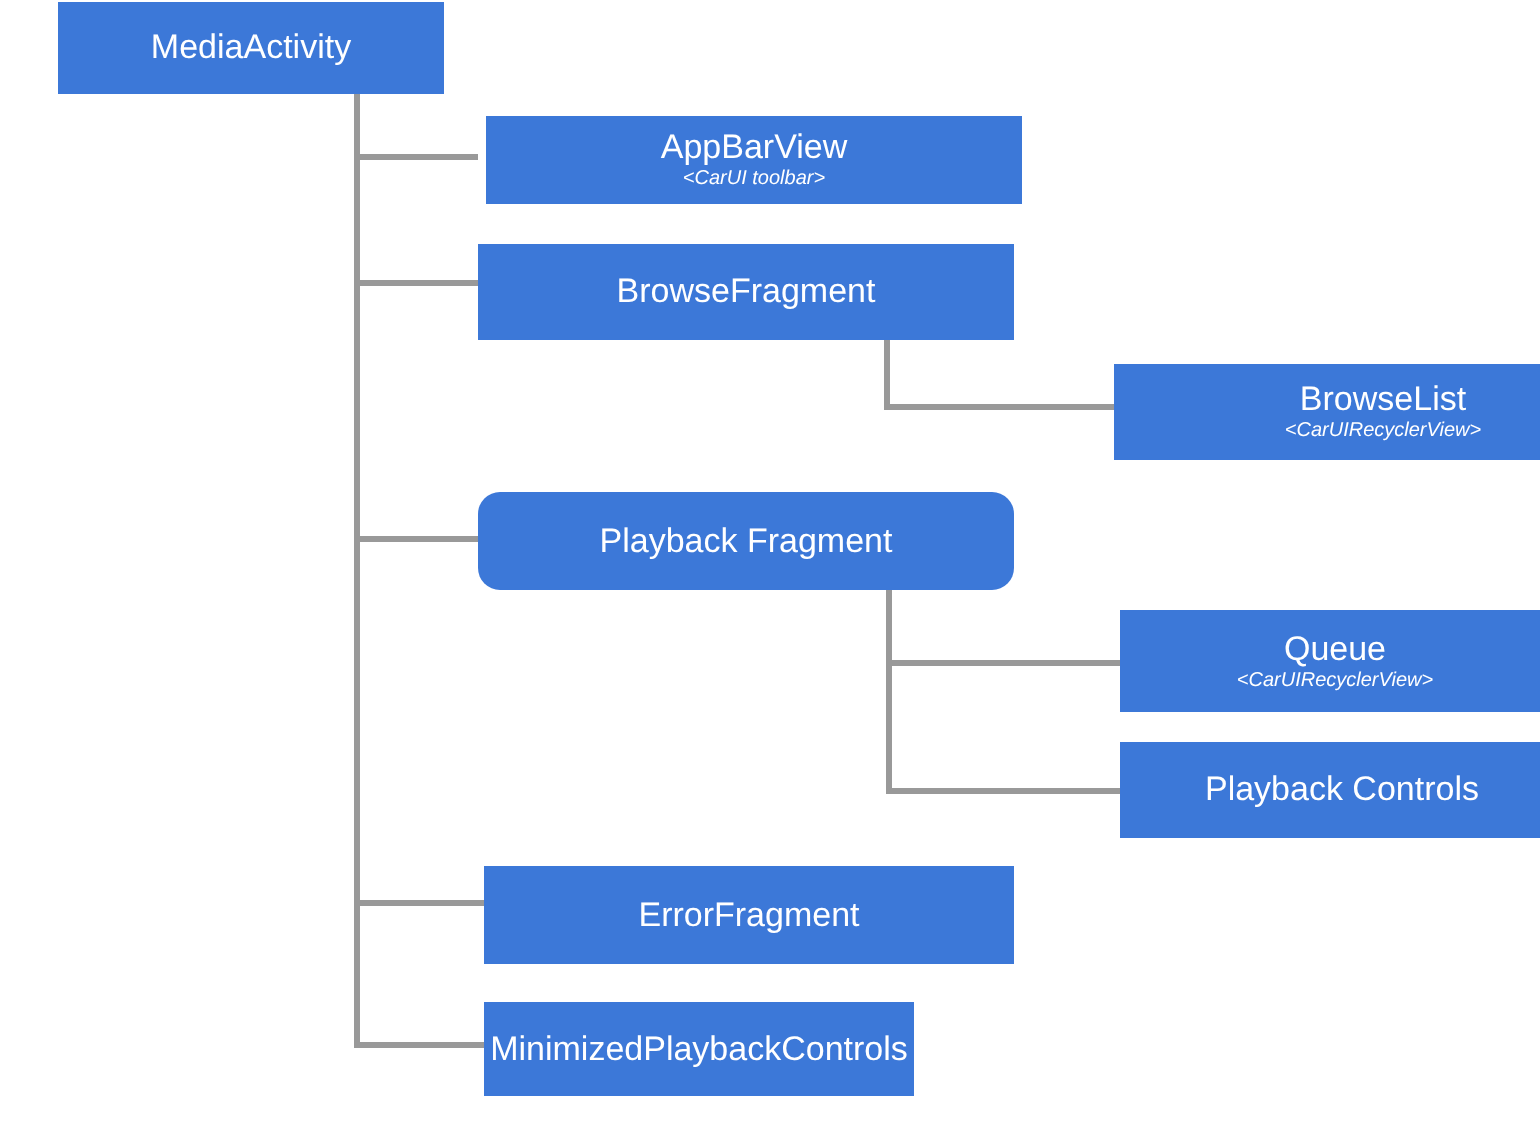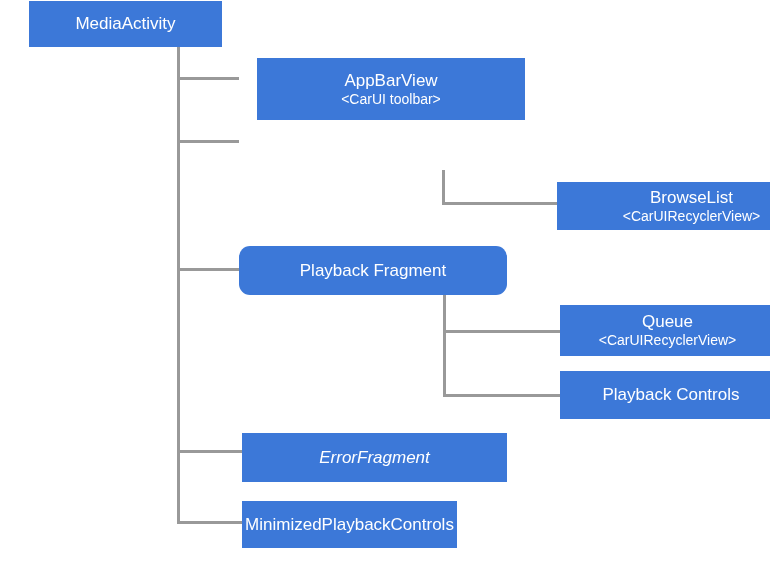--- a/index.html
+++ b/index.html
@@ -26,22 +26,23 @@
     justify-content: center;
     text-align: center;
     line-height: 1.25;
     box-sizing: border-box;
   }
   .node .label {
     font-size: 17px;
     white-space: nowrap;
   }
   .node .sublabel {
-    font-size: 14px;
+    font-size: 10px;
     white-space: nowrap;
+    font-style: italic;
   }
   .line {
     position: absolute;
     background: #999999;
   }
 </style>
 </head>
 <body>
 
 <div class="canvas">
@@ -57,45 +58,48 @@
   <div class="line" style="left:414px; top:202px; width:115px; height:3px;"></div>
 
   <div class="line" style="left:415px; top:295px; width:3px;   height:102px;"></div>
   <div class="line" style="left:415px; top:330px; width:117px; height:3px;"></div>
   <div class="line" style="left:415px; top:394px; width:117px; height:3px;"></div>
 
   <div class="node" style="left:1px;   top:1px;   width:193px; height:46px;">
     <span class="label">MediaActivity</span>
   </div>
 
-  <div class="node" style="left:229px; top:58px;  width:268px; height:62px;">
+  <div class="node" style="left:215px; top:58px;  width:268px; height:44px;">
     <span class="label">AppBarView</span>
     <span class="sublabel">&lt;CarUI toolbar&gt;</span>
   </div>
 
+  <div class="node" style="left:211px; top:122px; width:268px; height:48px;">
+    <span class="label">BrowseFragment</span>
+  </div>
 
   <div class="node" style="left:529px; top:182px; width:225px; height:48px;padding-left:44px;">
     <span class="label">BrowseList</span>
     <span class="sublabel">&lt;CarUIRecyclerView&gt;</span>
   </div>
 
   <div class="node" style="left:211px; top:246px; width:268px; height:49px;border-radius:11px;">
     <span class="label">Playback Fragment</span>
   </div>
 
   <div class="node" style="left:532px; top:305px; width:215px; height:51px;">
     <span class="label">Queue</span>
     <span class="sublabel">&lt;CarUIRecyclerView&gt;</span>
   </div>
 
   <div class="node" style="left:532px; top:371px; width:222px; height:48px;">
     <span class="label">Playback Controls</span>
   </div>
 
-  <div class="node" style="left:214px; top:433px; width:265px; height:49px;font-style:italic;">
+  <div class="node" style="left:214px; top:433px; width:265px; height:49px;">
     <span class="label">ErrorFragment</span>
   </div>
 
   <div class="node" style="left:214px; top:501px; width:215px; height:47px;">
     <span class="label">MinimizedPlaybackControls</span>
   </div>
 
 </div>
 
 </body></html>

